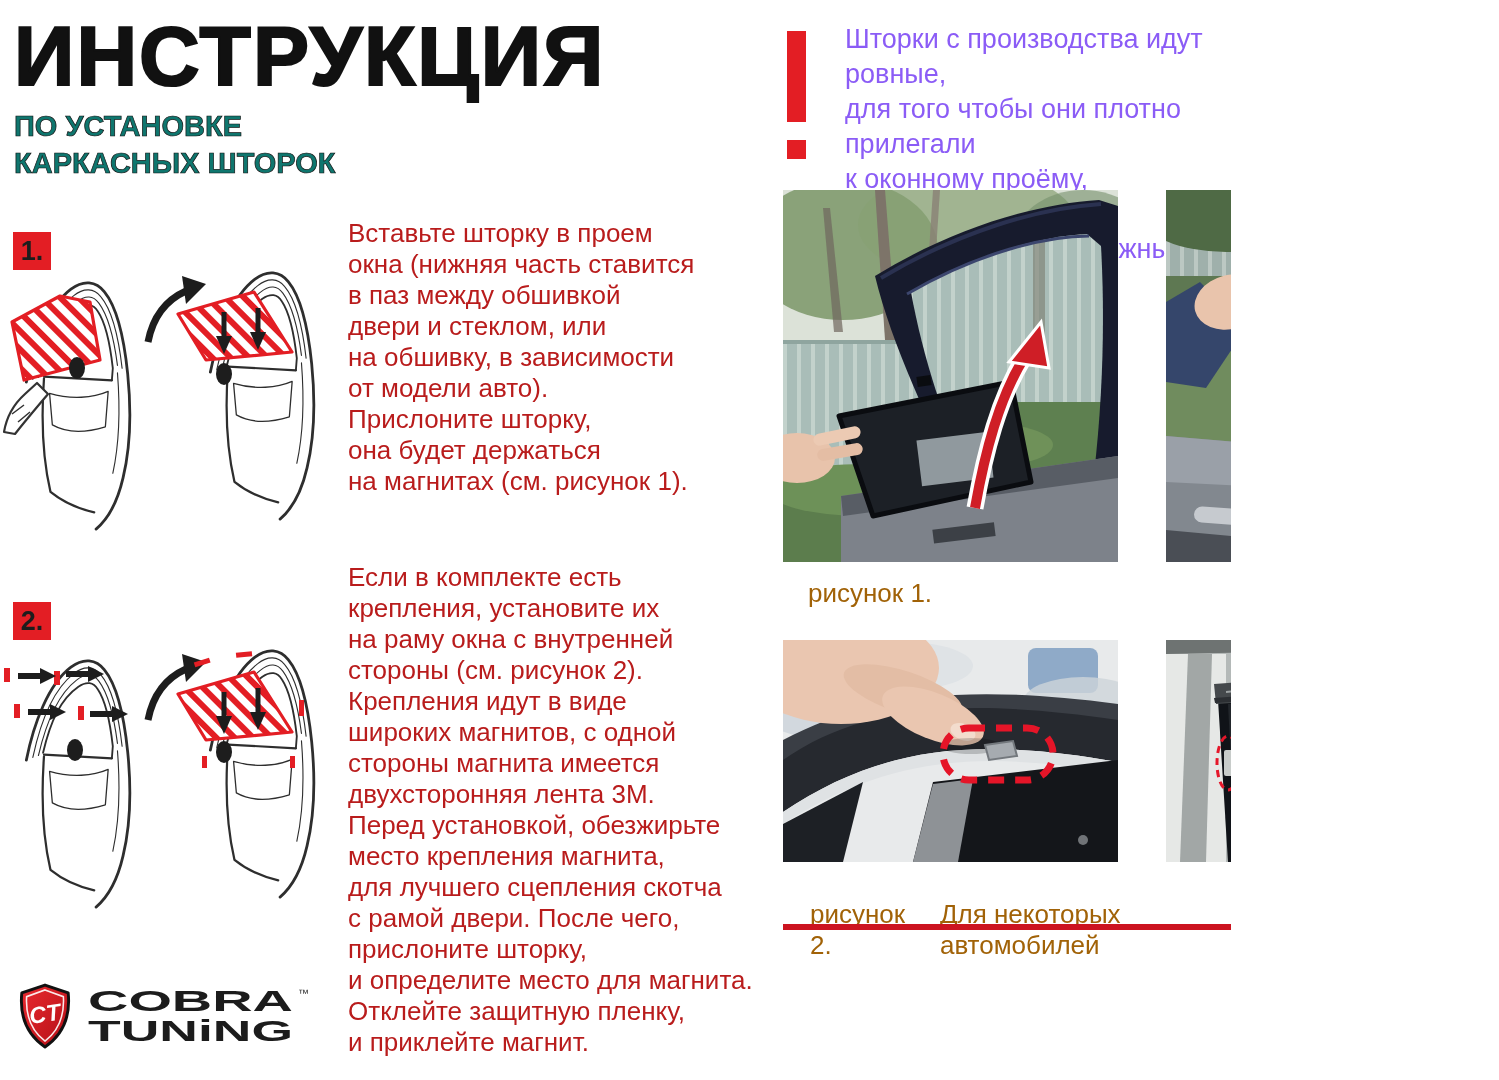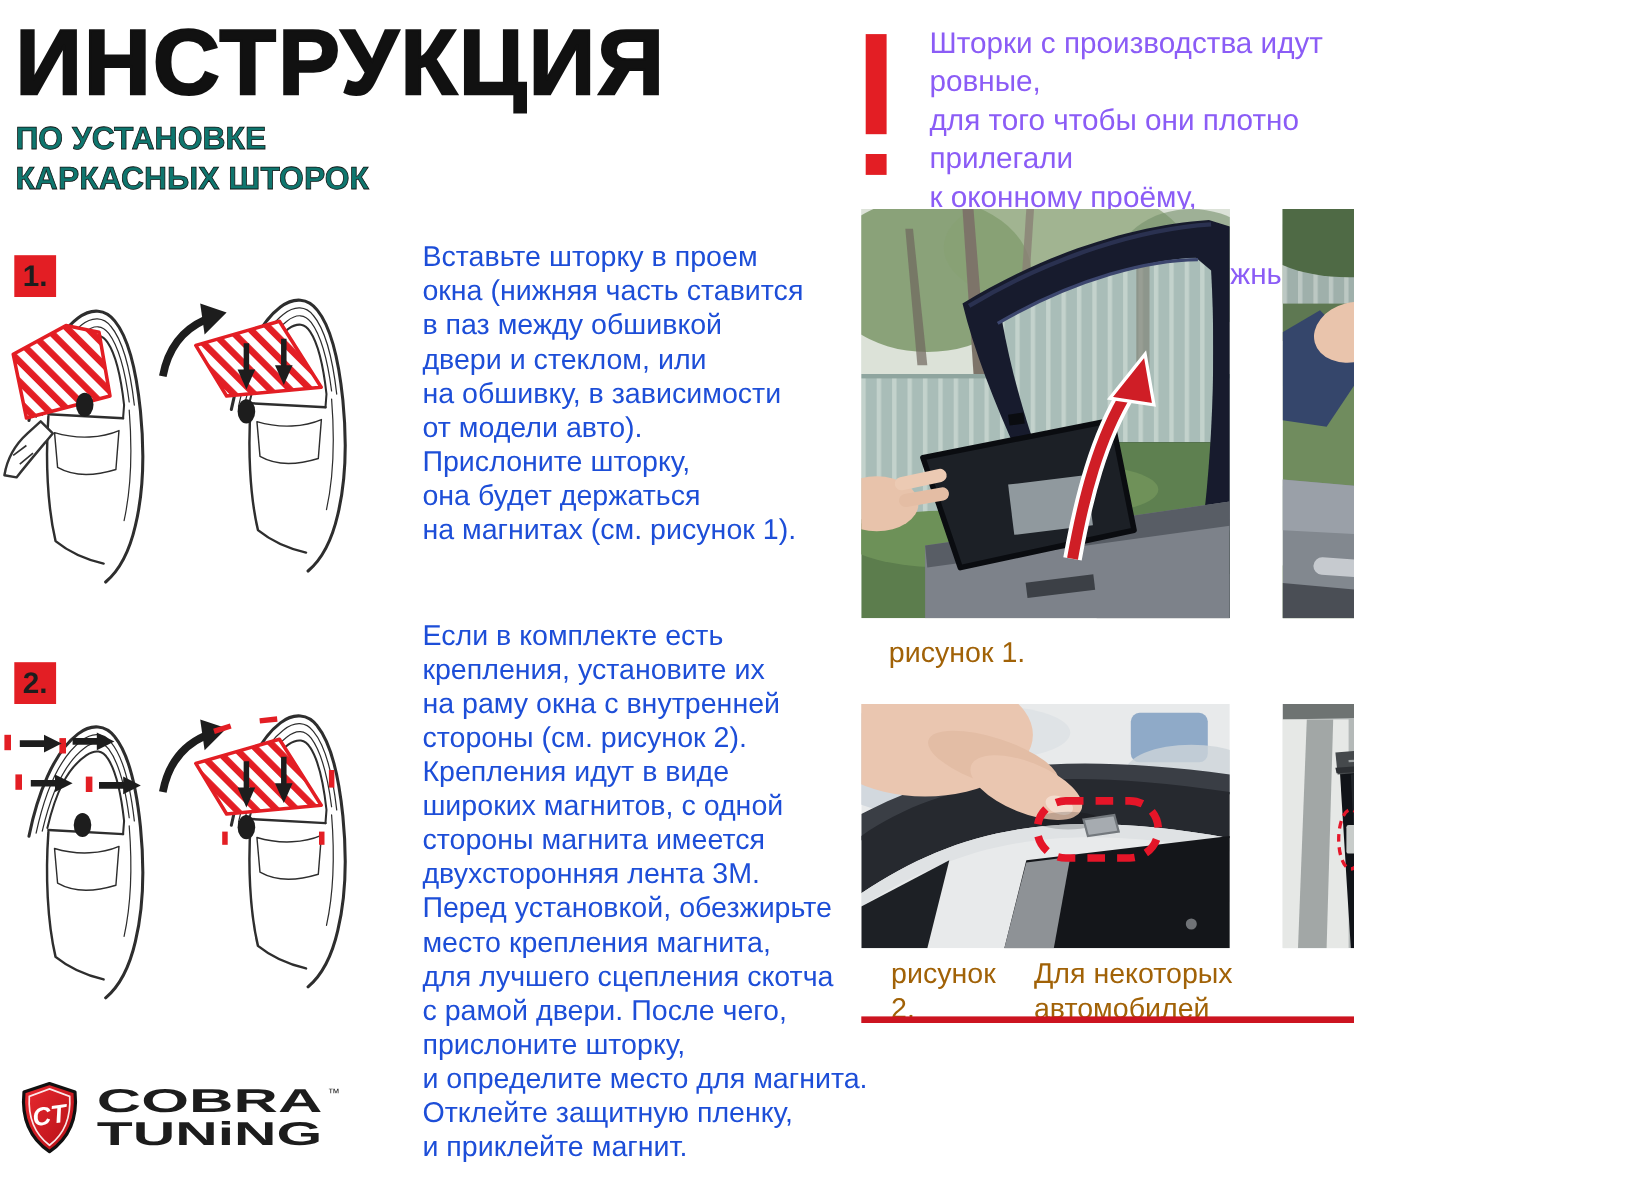--- a/index.html
+++ b/index.html
@@ -6,21 +6,21 @@
   .canvas{position:relative;width:1231px;height:1080px;background:#ffffff;overflow:hidden;
           font-family:"Liberation Sans",sans-serif;color:#1f1f1f;}
   .abs{position:absolute;}
   .pre{white-space:pre-line;}
   .title{left:14px;top:8px;font-size:84px;font-weight:bold;letter-spacing:2px;color:#111;
          -webkit-text-stroke:2.2px #111;}
   .subtitle{left:14px;top:108px;font-size:29px;font-weight:bold;line-height:37px;color:#0f766e;
             -webkit-text-stroke:0.7px #111;}
   .badge{width:38px;height:38px;background:#e31e24;color:#1d1d1d;font-weight:bold;font-size:27px;
          display:flex;align-items:center;justify-content:center;}
-  .step-text{left:348px;width:420px;font-size:26px;line-height:31px;color:#1d4ed8;margin-left:36px;}
+  .step-text{left:348px;width:420px;font-size:26px;line-height:31px;color:#b91c1c;}
   .warn-bar{left:787px;top:31px;width:19px;height:91px;background:#e31e24;}
   .warn-dot{left:787px;top:140px;width:19px;height:19px;background:#e31e24;}
   .warn-text{left:845px;top:22px;font-size:27px;line-height:35px;color:#8b5cf6;}
   .caption{font-size:26px;color:#a16207;}
   .cap2{display:flex;gap:26px;}
   .divider{left:783px;top:924px;width:716px;height:6px;background:#cc1420;}
   .footer-note{left:785px;top:944px;font-size:27px;line-height:37px;color:#1c1c1c;}
   svg{display:block;}
   .photo{position:absolute;}
   .ill{position:absolute;}
@@ -304,21 +304,21 @@
       <rect x="58" y="110" width="9" height="26" rx="2" fill="#c8ccca"></rect>
       <rect x="286" y="104" width="20" height="12" rx="2" fill="#d3d6d5" transform="rotate(-30 296 110)"></rect>
     </g>
     <g fill="none" stroke="#e5172a" stroke-width="3" stroke-dasharray="7 5">
       <ellipse cx="95" cy="37" rx="26" ry="13" transform="rotate(-4 95 37)"></ellipse>
       <ellipse cx="62" cy="123" rx="11" ry="27"></ellipse>
       <ellipse cx="296" cy="112" rx="15" ry="24" transform="rotate(-28 296 112)"></ellipse>
     </g>
   </svg>
 
-  <div class="abs caption cap2" style="left:810px;top:870px;">
+  <div class="abs caption cap2" style="left:810px;top:899px;">
     <span>рисунок 2.</span>
     <span>Для некоторых автомобилей</span>
   </div>
 
   <div class="abs divider"></div>
 
   <div class="abs logo">
     <svg width="58" height="68" viewBox="0 0 60 70">
       <defs>
         <linearGradient id="shgrad" x1="0" y1="0" x2="1" y2="1">

